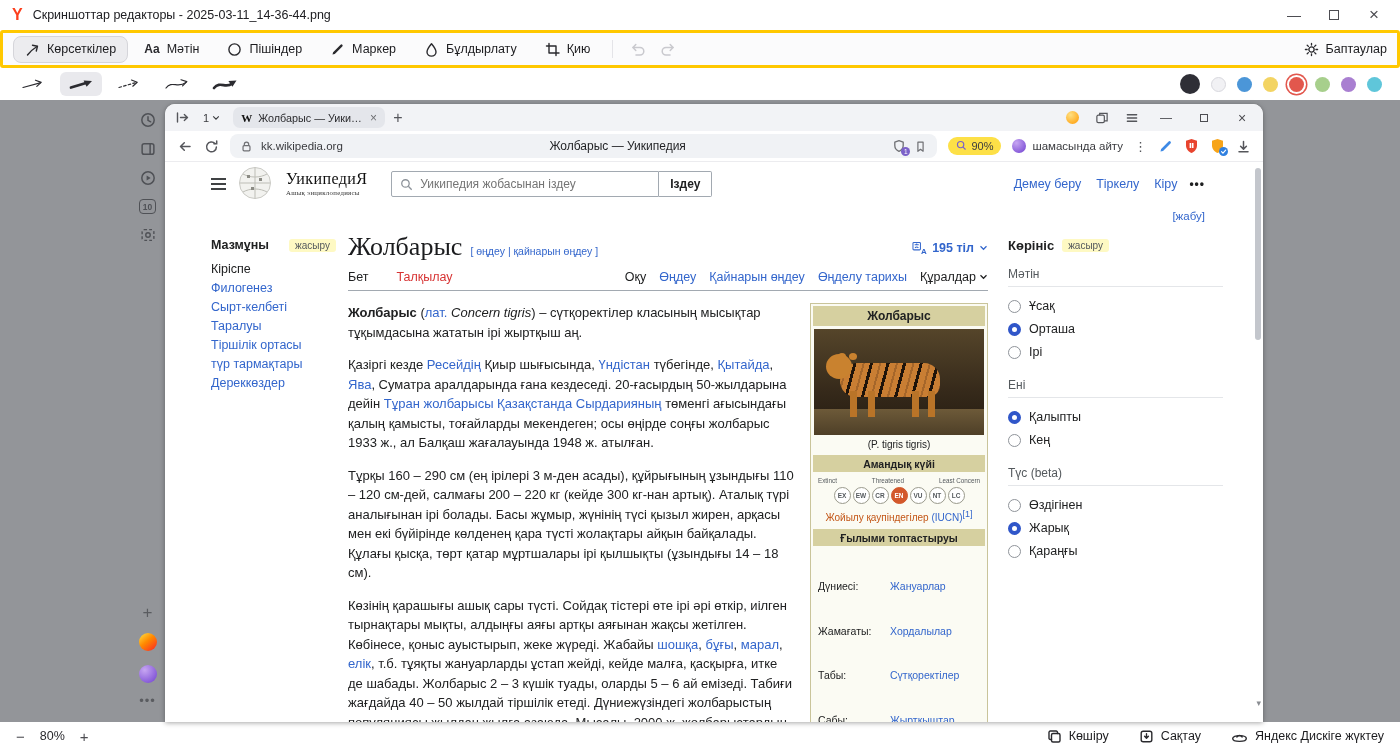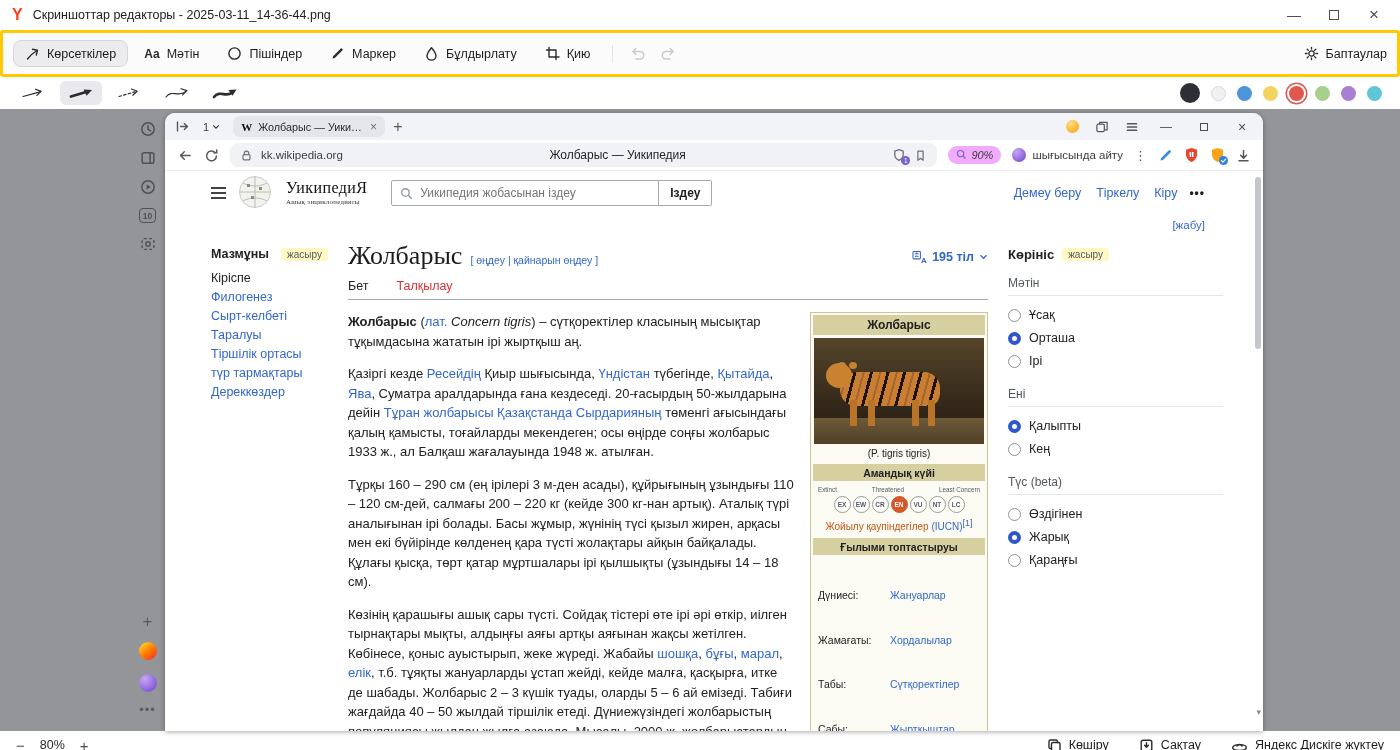--- a/index.html
+++ b/index.html
@@ -10,21 +10,21 @@
   
   .titlebar{height:30px;display:flex;align-items:center;padding:0 6px 0 12px;background:#fff;flex:none;}
   .tb-logo{color:#fc3f1d;font-weight:bold;font-size:16px;margin-right:10px;}
   .tb-title{font-size:12.5px;color:#202024;}
   .tb-controls{margin-left:auto;display:flex;align-items:center;}
   .tb-btn{width:40px;text-align:center;color:#4d4d52;font-size:14px;cursor:default;}
   .maxbox{width:10px;height:10px;border:1.3px solid #4d4d52;display:inline-block;}
   .maxbox.small{width:8px;height:8px;border-width:1.1px;}
 
   
-  .toolband{height:47px;flex:none;border:3px solid #ffc800;border-radius:3px;background:#fbfbfc;display:flex;align-items:center;padding:0 10px;}
+  .toolband{height:38px;flex:none;border:3px solid #ffc800;border-radius:3px;background:#fbfbfc;display:flex;align-items:center;padding:0 10px;}
   .tools{display:flex;align-items:center;gap:4px;}
   .tool{display:flex;align-items:center;gap:7px;padding:5px 11px;border-radius:8px;border:1px solid transparent;background:transparent;font-family:inherit;font-size:12.5px;color:#1c1c1f;}
   .tool.active{background:#ececef;border-color:#d5d5da;}
   .tool .ticon{display:flex;align-items:center;color:#2a2a2e;}
   .vsep{width:1px;height:18px;background:#e4e4e8;margin:0 10px;flex:none;}
   .hist-btn{color:#c9c9ce;display:flex;align-items:center;margin:0 7px;}
   .settings{margin-left:auto;display:flex;align-items:center;gap:7px;font-size:12.5px;color:#1c1c1f;}
   .settings .gwrap{display:flex;align-items:center;color:#2a2a2e;}
 
   
@@ -64,21 +64,21 @@
   .wc{font-size:12px;color:#4d4d52;width:22px;text-align:center;}
 
   
   .addressrow{height:31px;flex:none;background:#fff;display:flex;align-items:center;padding:0 12px;gap:11px;border-bottom:1px solid #ececef;}
   .nav-ic{display:flex;align-items:center;color:#55565b;}
   .urlbox{flex:1;min-width:0;height:24px;background:#f0f2f5;border-radius:8px;display:flex;align-items:center;padding:0 10px;gap:8px;}
   .url-host{font-size:11.5px;color:#3a3b3f;white-space:nowrap;}
   .url-title{flex:1;text-align:center;font-size:12px;color:#1f2023;white-space:nowrap;overflow:hidden;}
   .shield1{position:relative;display:flex;align-items:center;color:#6f7074;}
   .sbadge{position:absolute;right:-4px;bottom:-3px;background:#7b61c9;color:#fff;font-size:6.5px;width:9px;height:9px;border-radius:50%;display:flex;align-items:center;justify-content:center;}
-  .zoombadge{display:flex;gap:4px;background:#f0abfc;border-radius:9px;padding:3px 8px;font-size:11px;color:#3a3b3f;font-style:italic;}
+  .zoombadge{display:flex;gap:4px;background:#fde047;border-radius:9px;padding:3px 8px;font-size:11px;color:#3a3b3f;}
   .zoombadge svg{color:#7b61c9;}
   .readaloud{display:flex;align-items:center;gap:6px;font-size:11.5px;color:#3a3b3f;white-space:nowrap;}
   .alicedot{width:14px;height:14px;border-radius:50%;background:radial-gradient(circle at 32% 28%,#c7a6f2,#6f3fd0);}
   .kebab{color:#55565b;font-size:13px;}
   .cic{display:flex;align-items:center;}
 
   
   .page{flex:1;min-height:0;background:#fff;position:relative;overflow:hidden;color:#202122;}
   .whead{height:44px;display:flex;align-items:center;padding:0 58px 0 46px;gap:12px;}
   .hamb{display:flex;flex-direction:column;gap:3px;}
@@ -95,21 +95,21 @@
   .wmore{color:#202122;font-weight:bold;letter-spacing:1px;font-size:12px;}
 
   .bannerrow{display:flex;align-items:flex-start;padding:4px 58px 0 183px;}
   .banner{width:660px;flex:none;border:1px solid #c8ccd1;border-radius:10px;padding:7px 10px;font-size:12px;display:flex;align-items:center;justify-content:center;gap:5px;white-space:nowrap;}
   .tgicon{display:flex;align-items:center;}
   .banner-close{margin-left:auto;font-size:11.5px;}
   .wl{color:#3366cc;}
 
   .wcols{display:flex;padding:10px 14px 0 46px;}
   .wtoc{width:137px;flex:none;padding-top:6px;font-size:12.5px;}
-  .toc-head{display:flex;align-items:flex-end;gap:12px;margin-bottom:8px;}
+  .toc-head{display:flex;align-items:flex-end;gap:20px;margin-bottom:8px;}
   .toc-title{font-weight:bold;font-size:12.5px;}
   .pill{font-size:10px;color:#54595d;background:#fef9c3;border-radius:3px;padding:1px 6px;white-space:nowrap;}
   .toc-item{line-height:19px;color:#3366cc;white-space:nowrap;overflow:hidden;text-overflow:ellipsis;}
   .toc-item.current{color:#202122;}
 
   .wmain{width:640px;flex:none;min-width:0;}
   .trowt{display:flex;align-items:baseline;}
   .atitle{font-family:"Liberation Serif",serif;font-size:26px;color:#1b1c1e;}
   .editlinks{font-size:10.5px;margin-left:8px;}
   .langbox{margin-left:auto;display:flex;align-items:center;gap:5px;color:#3366cc;font-size:12.5px;font-weight:bold;}
@@ -429,21 +429,21 @@
         </div>
         <span class="zoombadge">
           <svg width="11" height="11" viewBox="0 0 15 15" fill="none" stroke="currentColor" stroke-width="1.6">
               <circle cx="6.3" cy="6.3" r="4.3"></circle>
               <path d="M9.6 9.6 L13 13"></path>
             </svg>
           <span>90%</span>
         </span>
         <span class="readaloud">
           <span class="alicedot"></span>
-          <span>шығысында айту</span>
+          <span>шамасында айту</span>
         </span>
         <span class="kebab">⋮</span>
         <span class="cic" style="color:#3e8ae6;">
             <svg width="15" height="15" viewBox="0 0 15 15">
               <path d="M2.5 12.5 L5 11.9 L12.5 4.4 A1.3 1.3 0 0 0 10.6 2.5 L3.1 10 Z" fill="currentColor"></path>
             </svg>
           </span>
         <span class="cic">
             <svg width="15" height="16" viewBox="0 0 15 16">
               <path d="M7.5 1 L13 2.8 V7.5 C13 11 10.6 13.8 7.5 15 C4.4 13.8 2 11 2 7.5 V2.8 Z" fill="#e8442e"></path>
@@ -541,20 +541,32 @@
                 <svg width="9" height="6" viewBox="0 0 10 7" fill="none" stroke="currentColor" stroke-width="1.4">
                     <path d="M1.5 1.5 L5 5 L8.5 1.5"></path>
                   </svg>
               </span>
             </div>
 
             <div class="ptabs">
               <div id="tabsLeft" class="ptabs-left">
                   <span class="ptab current">Бет</span>
                   <span class="ptab red">Талқылау</span>
+                </div>
+              <div id="tabsRight" class="ptabs-right">
+                  <span class="ptab current">Оқу</span>
+                  <span class="ptab link">Өңдеу</span>
+                  <span class="ptab link">Қайнарын өңдеу</span>
+                  <span class="ptab link">Өңделу тарихы</span>
+                  <span class="ptab menu">
+                    <span>Құралдар</span>
+                    <svg width="9" height="6" viewBox="0 0 10 7" fill="none" stroke="currentColor" stroke-width="1.4">
+                      <path d="M1.5 1.5 L5 5 L8.5 1.5"></path>
+                    </svg>
+                  </span>
                 </div>
             </div>
 
             <div class="crow">
               <div id="paras" class="paras">
                   <p><span style="font-weight: bold;">Жолбарыс</span><span> (</span><span class="wl">лат.</span><span> </span><span style="font-style: italic;">Concern tigris</span><span>) – сүтқоректілер класының мысықтар тұқымдасына жататын ірі жыртқыш аң.</span></p>
                   <p><span>Қазіргі кезде </span><span class="wl">Ресейдің</span><span> Қиыр шығысында, </span><span class="wl">Үндістан</span><span> түбегінде, </span><span class="wl">Қытайда</span><span>, </span><span class="wl">Ява</span><span>, Суматра аралдарында ғана кездеседі. 20-ғасырдың 50-жылдарына дейін </span><span class="wl">Тұран жолбарысы</span><span> </span><span class="wl">Қазақстанда</span><span> </span><span class="wl">Сырдарияның</span><span> төменгі ағысындағы қалың қамысты, тоғайларды мекендеген; осы өңірде соңғы жолбарыс 1933 ж., ал Балқаш жағалауында 1948 ж. атылған.</span></p>
                   <p><span>Тұрқы 160 – 290 см (ең ірілері 3 м-ден асады), құйрығының ұзындығы 110 – 120 см-дей, салмағы 200 – 220 кг (кейде 300 кг-нан артық). Аталық түрі аналығынан ірі болады. Басы жұмыр, жүнінің түсі қызыл жирен, арқасы мен екі бүйірінде көлденең қара түсті жолақтары айқын байқалады. Құлағы қысқа, төрт қатар мұртшалары ірі қылшықты (ұзындығы 14 – 18 см).</span></p>
                   <p><span>Көзінің қарашығы ашық сары түсті. Сойдақ тістері өте ірі әрі өткір, иілген тырнақтары мықты, алдыңғы аяғы артқы аяғынан жақсы жетілген. Көбінесе, қоныс ауыстырып, жеке жүреді. Жабайы </span><span class="wl">шошқа</span><span>, </span><span class="wl">бұғы</span><span>, </span><span class="wl">марал</span><span>, </span><span class="wl">елік</span><span>, т.б. тұяқты жануарларды ұстап жейді, кейде малға, қасқырға, итке де шабады. Жолбарыс 2 – 3 күшік туады, оларды 5 – 6 ай емізеді. Табиғи жағдайда 40 – 50 жылдай тіршілік етеді. Дүниежүзіндегі жолбарыстың популяциясы жылдан жылға азаюда. Мысалы, 2000 ж. жолбарыстардың жалпы саны 7 мың болды. Қазіргі уақытта жабайы ортада (13 мемлекетте) мекендейтін жолбарыстардың саны 3200 шамасында ғана қалды</span></p>
                 </div>

